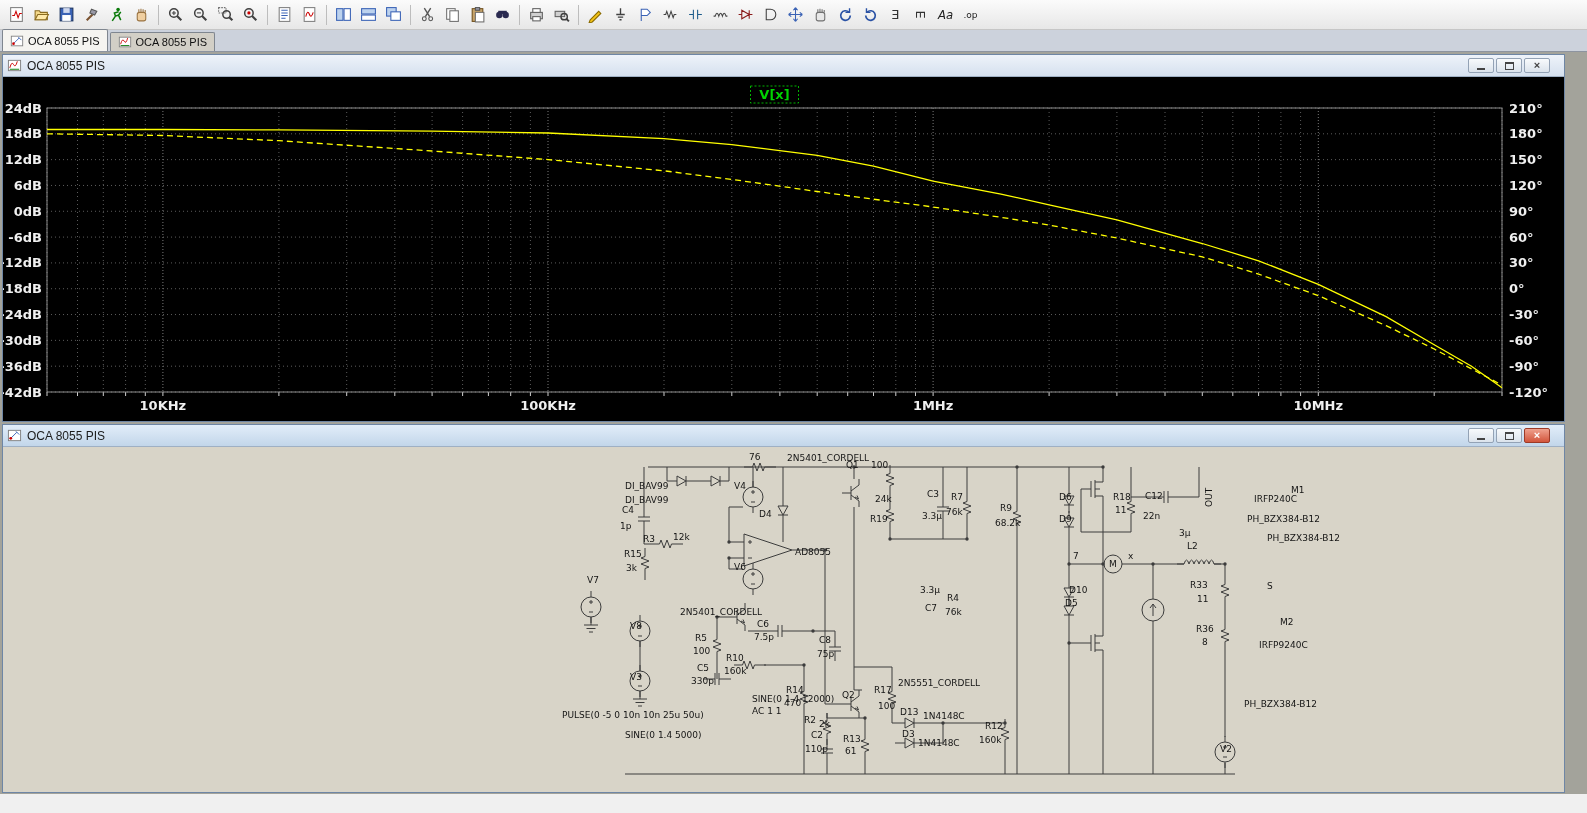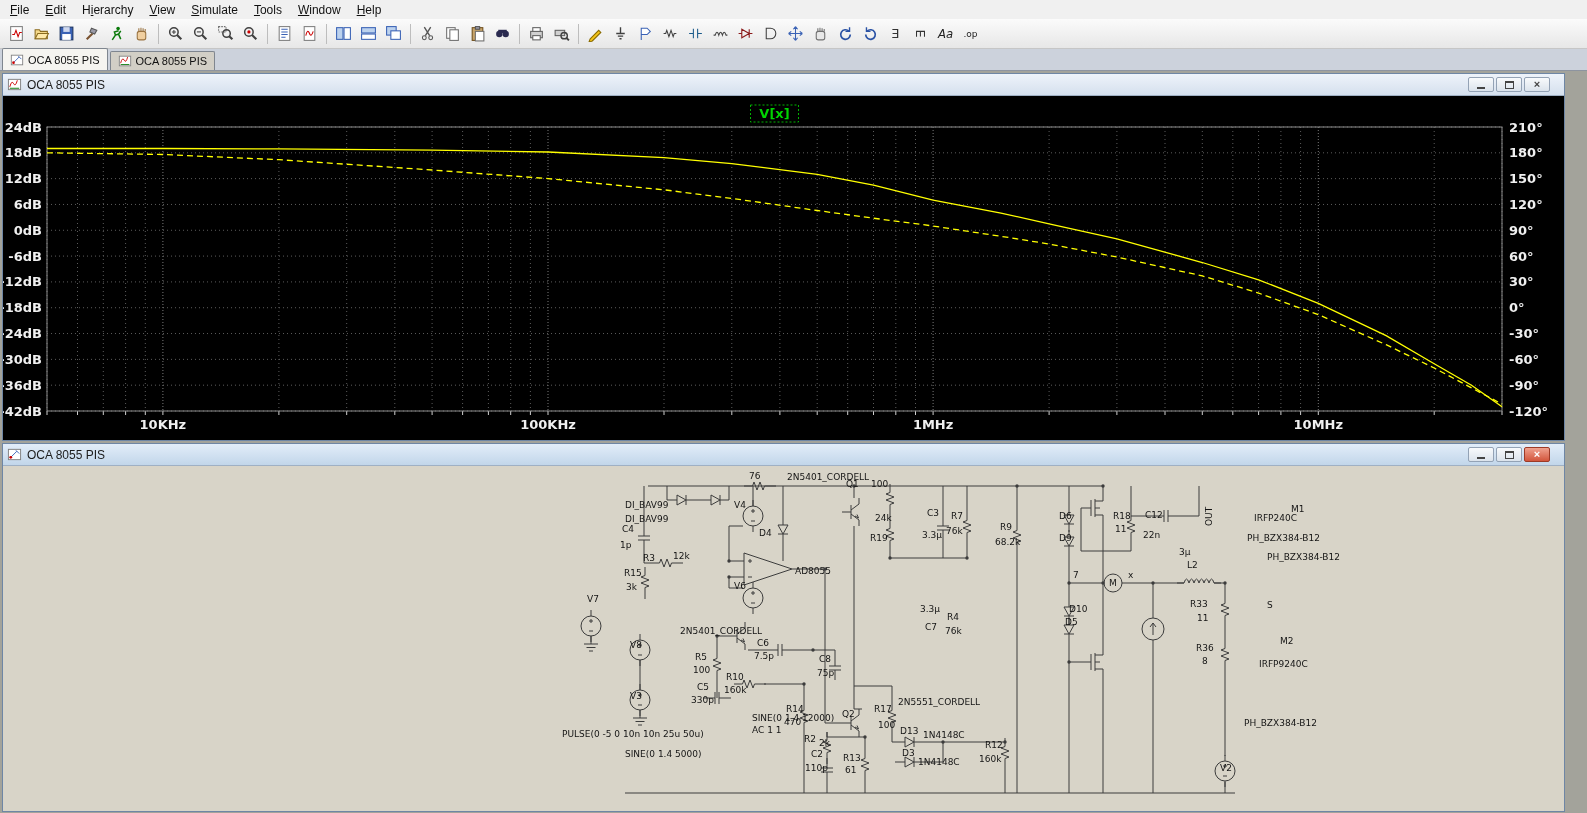--- a/index.html
+++ b/index.html
@@ -31,30 +31,20 @@
 .axlbl{font-family:"DejaVu Sans",sans-serif;font-size:13px;font-weight:bold;fill:#f0f0f0;}
 .grid{stroke:#5c5c5c;stroke-width:1;stroke-dasharray:1 3;}
 .grid.major{stroke:#7a7a7a;stroke-dasharray:1 2;}
 .trace-title{font-family:"DejaVu Sans",sans-serif;font-size:13px;font-weight:bold;fill:#00d400;}
 .schlbl{font-family:"DejaVu Sans",sans-serif;font-size:9px;fill:#141414;}
 </style>
 </head>
 <body>
 
 <div class="app">
-  <div class="menubar" id="menubar">
-      <div class="menu-item"><u>F</u>ile</div>
-      <div class="menu-item"><u>E</u>dit</div>
-      <div class="menu-item">H<u>i</u>erarchy</div>
-      <div class="menu-item"><u>V</u>iew</div>
-      <div class="menu-item"><u>S</u>imulate</div>
-      <div class="menu-item"><u>T</u>ools</div>
-      <div class="menu-item"><u>W</u>indow</div>
-      <div class="menu-item"><u>H</u>elp</div>
-    </div>
   <div class="toolbar" id="toolbar">
       <div class="tb-btn">
         <svg viewBox="0 0 16 16" width="17" height="17">
           <rect x="2.5" y="1.5" width="11" height="13" fill="#fff" stroke="#808080"></rect>
           <path d="M4 9 h2 l1.5-4 2 6 1.5-4 h2" fill="none" stroke="#cc0000"></path>
         </svg>
       </div>
       <div class="tb-btn">
         <svg viewBox="0 0 16 16" width="17" height="17">
           <path d="M2 13 V4.5 H6 l1 1.5 h6.5 V13 Z" fill="#f5d98a" stroke="#8a6b20"></path>

